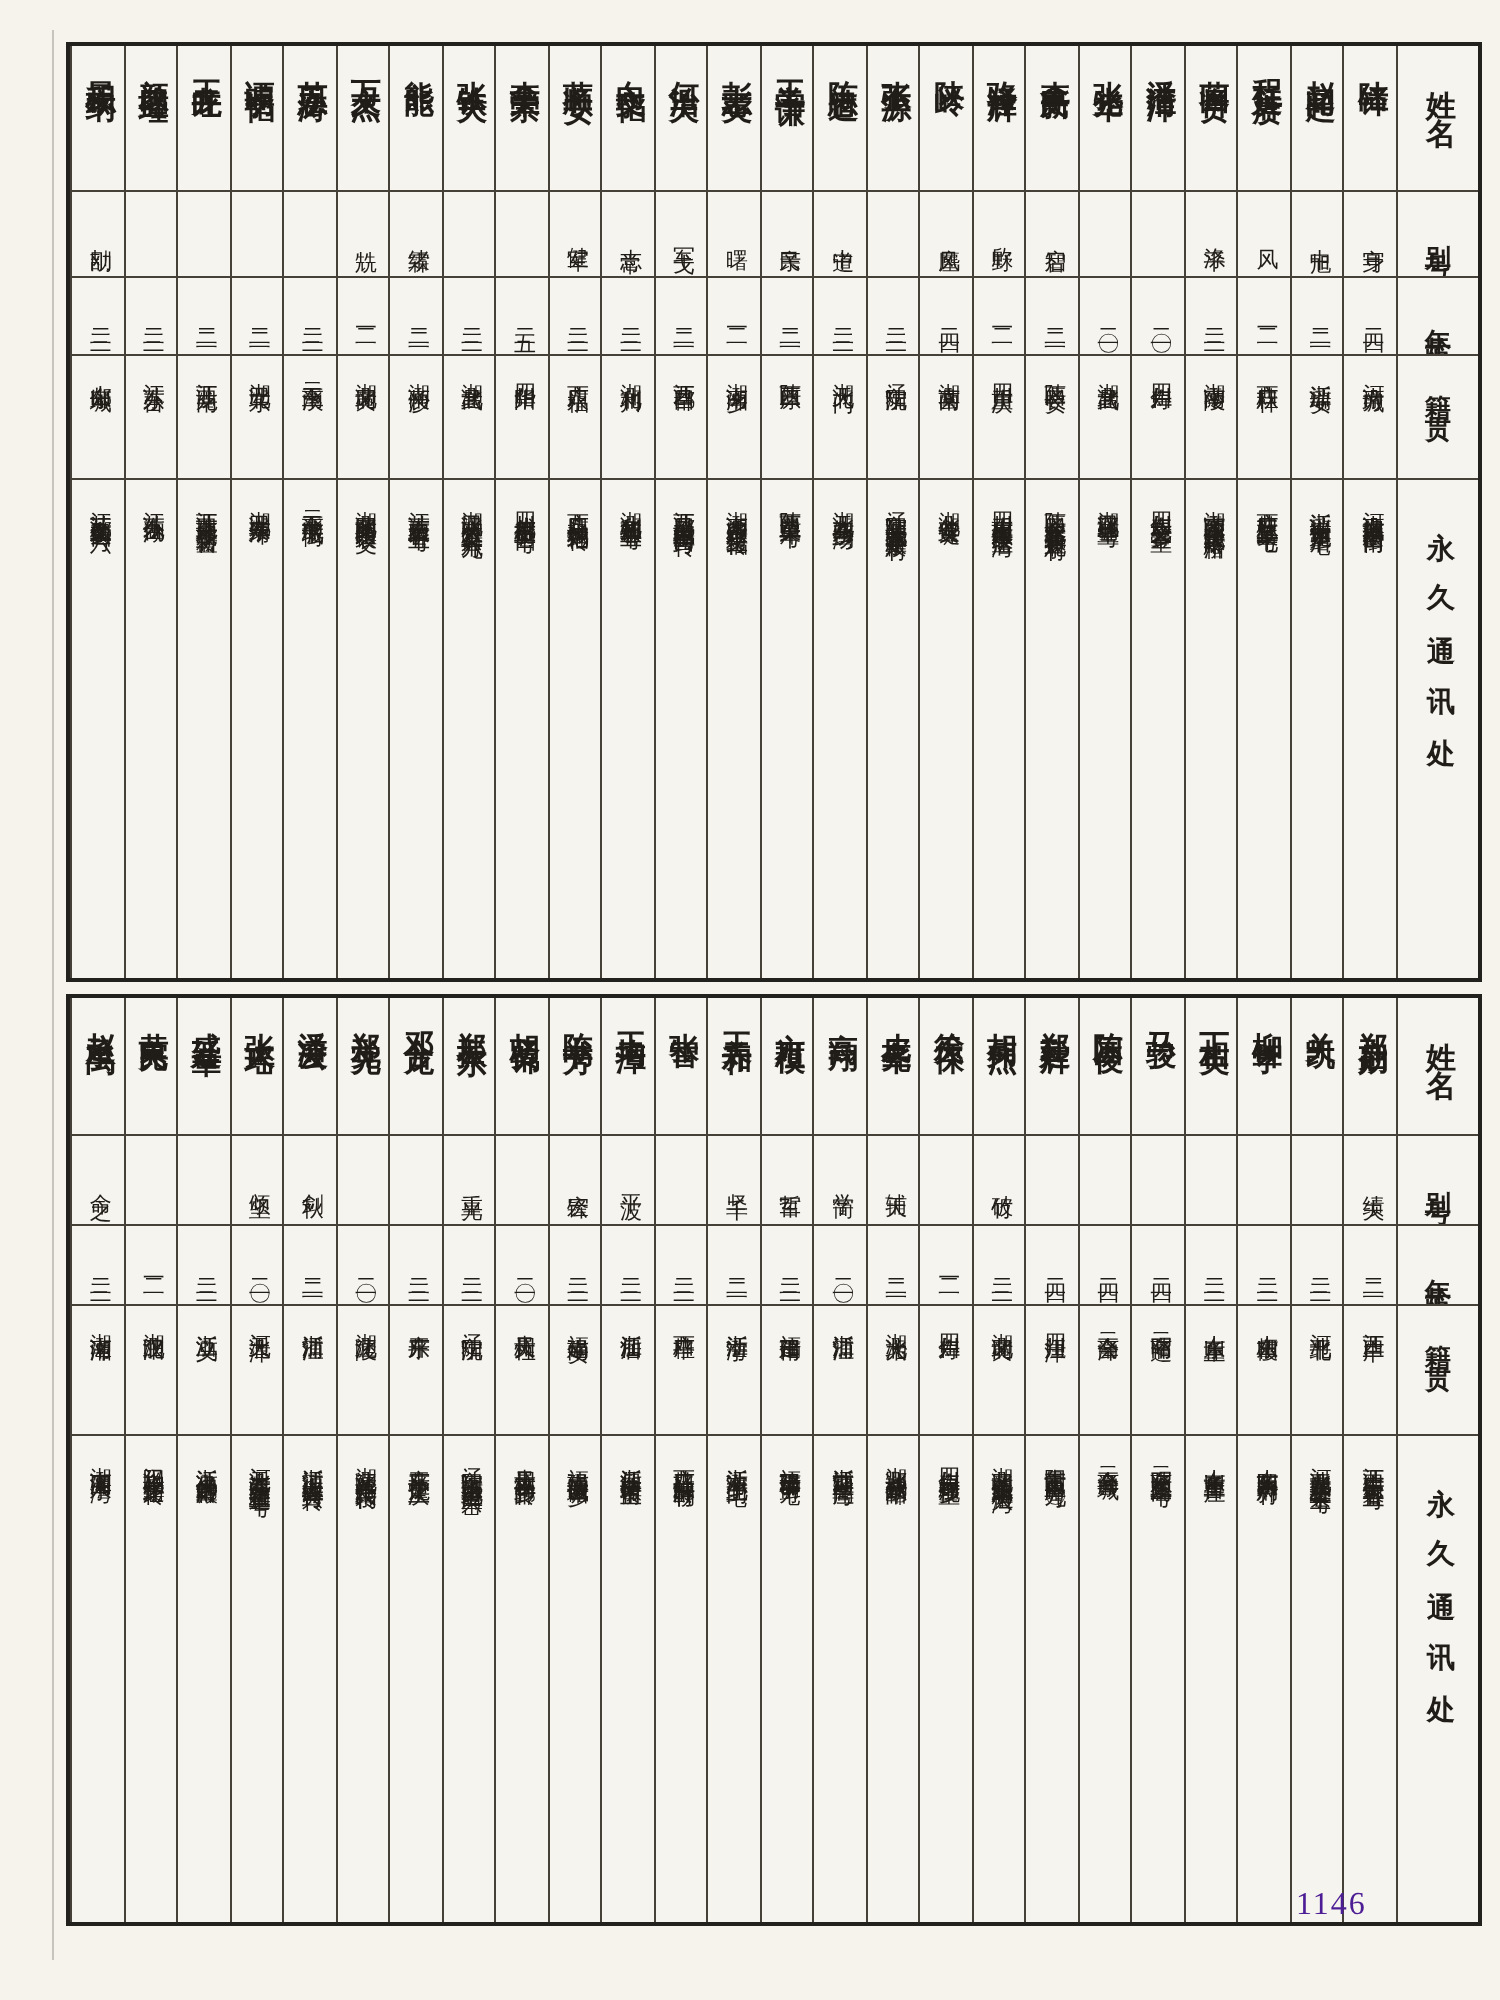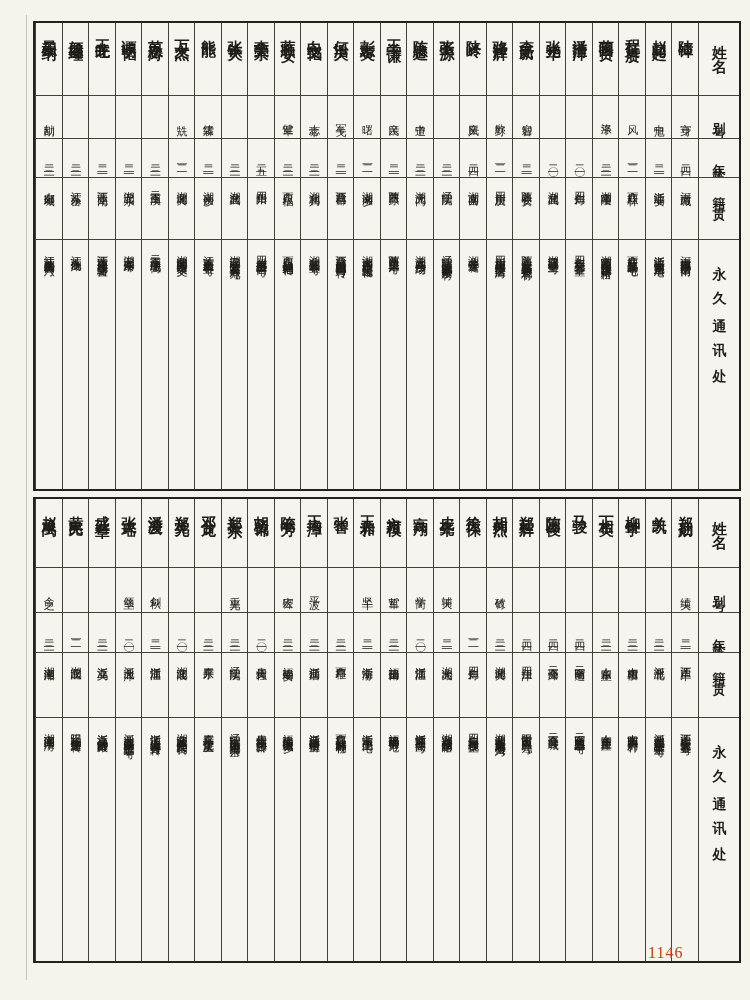--- a/index.html
+++ b/index.html
@@ -51,21 +51,21 @@
   .c-addr{font-size:11px;padding-top:7px;letter-spacing:1px;}
   
   .hcol .cell{font-weight:bold;}
   .hcol .c-name{font-size:15px;letter-spacing:14px;padding-top:10px;}
   .hcol .c-alias{font-size:13px;letter-spacing:5px;}
   .hcol .c-age{font-size:13px;letter-spacing:4px;}
   .hcol .c-native{font-size:13px;letter-spacing:11px;padding-top:9px;}
   .hcol .c-addr{font-size:14px;letter-spacing:26px;padding-top:14px;}
   .page-number{
     position:absolute;top:944px;left:648px;
-    font-size:16px;letter-spacing:1px;color:#c2410c;
+    font-size:16px;letter-spacing:1px;color:#4c1d95;
   }
   
   .scan-edge{position:absolute;left:26px;top:15px;bottom:20px;width:1px;background:rgba(60,55,48,.25);}
 </style>
 </head>
 <body>
 
 <div class="page">
   <div class="scan-edge"></div>
 

